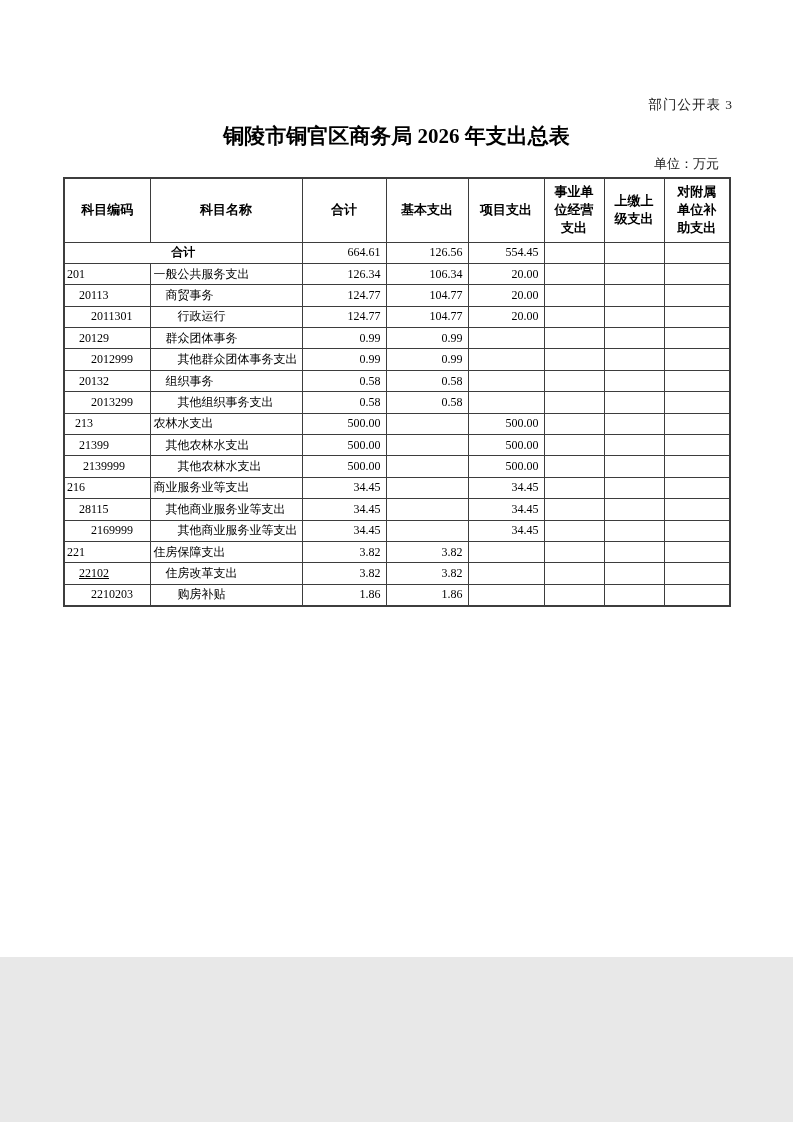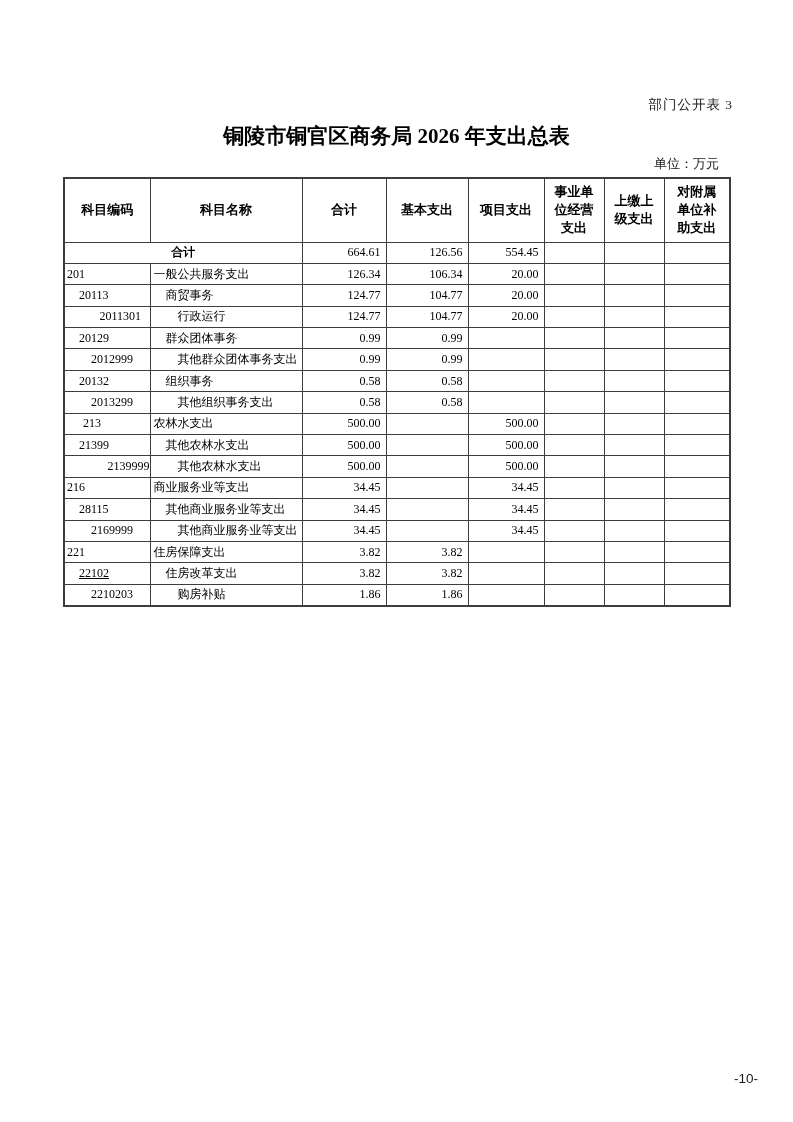--- a/index.html
+++ b/index.html
@@ -4,21 +4,21 @@
 <style>
   * { margin: 0; padding: 0; box-sizing: border-box; }
   html, body { background: #e8e8e8; }
   body {
     font-family: "Liberation Serif", "DejaVu Serif", serif;
     color: #000;
   }
   .page {
     position: relative;
     width: 793px;
-    height: 1122px;
+    height: 957px;
     margin: 0 auto;
     background: #ffffff;
     overflow: hidden;
   }
   .doc-label {
     position: absolute;
     top: 96px;
     right: 60px;
     font-size: 13.5px;
     color: #1a1a1a;
@@ -145,21 +145,21 @@
           <td class="cell-code" style="padding-left: 14px;">20113</td>
           <td class="cell-name" style="padding-left: 15px;">商贸事务</td>
           <td class="cell-num">124.77</td>
           <td class="cell-num">104.77</td>
           <td class="cell-num">20.00</td>
           <td class="cell-num"></td>
           <td class="cell-num"></td>
           <td class="cell-num"></td>
         </tr>
         <tr>
-          <td class="cell-code" style="padding-left: 26px; text-align: center;">2011301</td>
+          <td class="cell-code" style="padding-left: 26px;">2011301</td>
           <td class="cell-name" style="padding-left: 27px;">行政运行</td>
           <td class="cell-num">124.77</td>
           <td class="cell-num">104.77</td>
           <td class="cell-num">20.00</td>
           <td class="cell-num"></td>
           <td class="cell-num"></td>
           <td class="cell-num"></td>
         </tr>
         <tr>
           <td class="cell-code" style="padding-left: 14px;">20129</td>
@@ -195,41 +195,41 @@
           <td class="cell-code" style="padding-left: 26px;">2013299</td>
           <td class="cell-name" style="padding-left: 27px;">其他组织事务支出</td>
           <td class="cell-num">0.58</td>
           <td class="cell-num">0.58</td>
           <td class="cell-num"></td>
           <td class="cell-num"></td>
           <td class="cell-num"></td>
           <td class="cell-num"></td>
         </tr>
         <tr>
-          <td class="cell-code" style="padding-left: 18px;">213</td>
+          <td class="cell-code" style="padding-left: 10px;">213</td>
           <td class="cell-name" style="padding-left: 3px;">农林水支出</td>
           <td class="cell-num">500.00</td>
           <td class="cell-num"></td>
           <td class="cell-num">500.00</td>
           <td class="cell-num"></td>
           <td class="cell-num"></td>
           <td class="cell-num"></td>
         </tr>
         <tr>
           <td class="cell-code" style="padding-left: 14px;">21399</td>
           <td class="cell-name" style="padding-left: 15px;">其他农林水支出</td>
           <td class="cell-num">500.00</td>
           <td class="cell-num"></td>
           <td class="cell-num">500.00</td>
           <td class="cell-num"></td>
           <td class="cell-num"></td>
           <td class="cell-num"></td>
         </tr>
         <tr>
-          <td class="cell-code" style="padding-left: 26px; text-align: right;">2139999</td>
+          <td class="cell-code" style="padding-left: 18px;">2139999</td>
           <td class="cell-name" style="padding-left: 27px;">其他农林水支出</td>
           <td class="cell-num">500.00</td>
           <td class="cell-num"></td>
           <td class="cell-num">500.00</td>
           <td class="cell-num"></td>
           <td class="cell-num"></td>
           <td class="cell-num"></td>
         </tr>
         <tr>
           <td class="cell-code" style="padding-left: 2px;">216</td>

